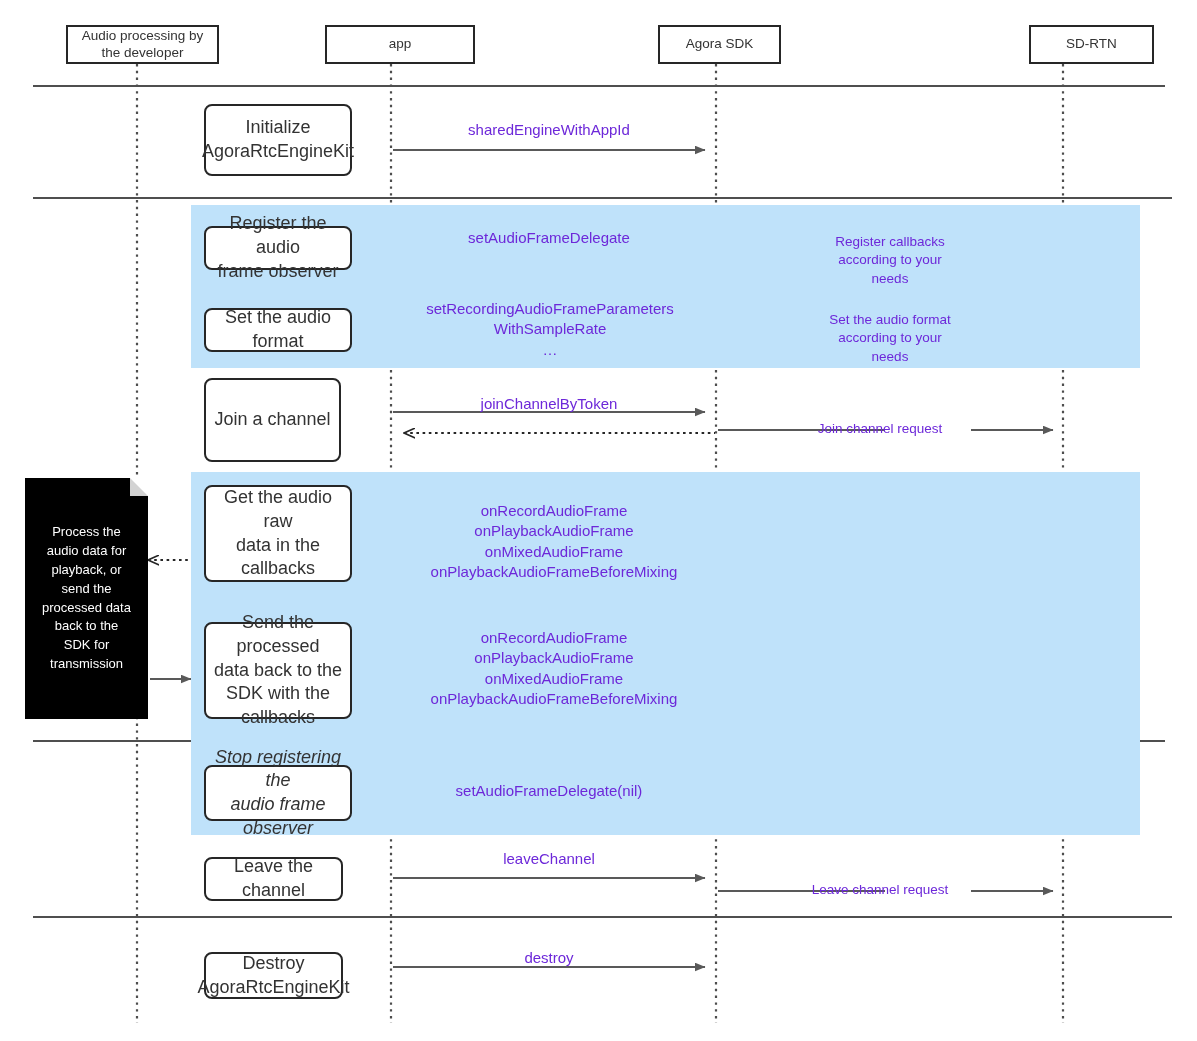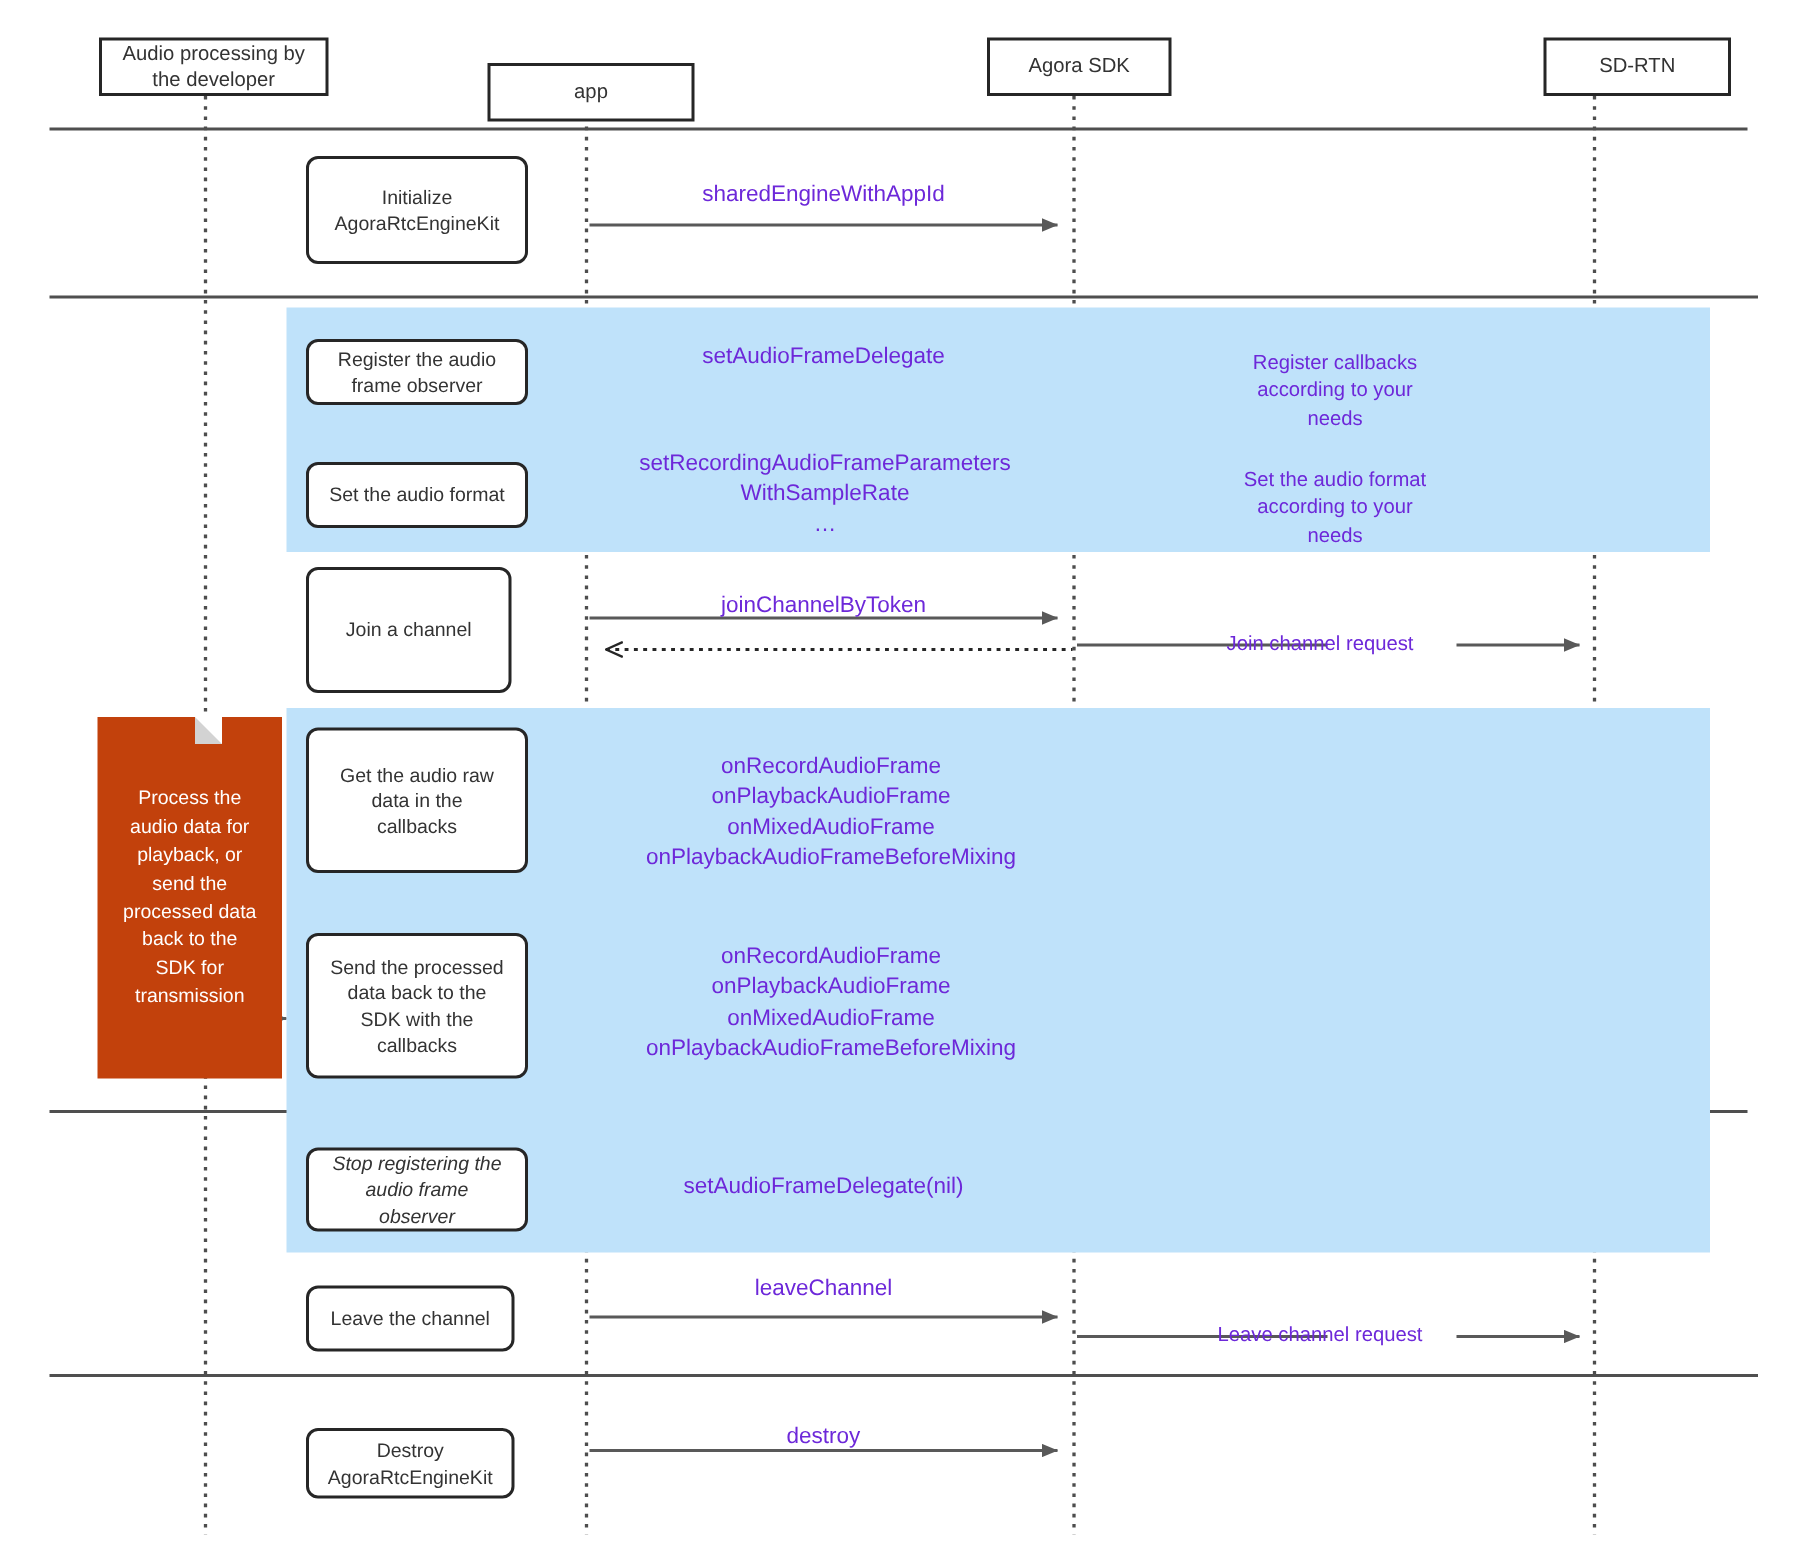--- a/index.html
+++ b/index.html
@@ -43,52 +43,51 @@
   .step-box {
     position: absolute;
     box-sizing: border-box;
     border: 2px solid #262626;
     border-radius: 8px;
     background: #ffffff;
     display: flex;
     align-items: center;
     justify-content: center;
     text-align: center;
-    font-size: 13px;
+    font-size: 18px;
     color: #333333;
     line-height: 1.32;
     padding: 2px 6px;
     z-index: 6;
   }
   .msg-label {
     position: absolute;
     text-align: center;
     font-size: 15px;
     color: #6d28d9;
     line-height: 1.36;
     z-index: 6;
     white-space: pre-line;
   }
   .msg-label.small {
     font-size: 13.5px;
   }
   .note {
     position: absolute;
     box-sizing: border-box;
-    background: #c2410c;
+    background: #000000;
     color: #ffffff;
     font-size: 13px;
     line-height: 1.45;
     text-align: center;
     display: flex;
     align-items: center;
     justify-content: center;
     padding: 6px 10px;
     z-index: 4;
-    margin-left: 40px;
   }
   .note-fold {
     position: absolute;
     width: 0;
     height: 0;
     border-left: 18px solid #d3d3d3;
     border-top: 18px solid #ffffff;
     z-index: 5;
   }
   .band {
@@ -151,21 +150,21 @@
 
     <g stroke="#262626" stroke-width="2" stroke-dasharray="2.6 3.6" fill="none">
       <line x1="404" y1="433" x2="715" y2="433" marker-start="url(#arrowOpen)"></line>
       <line x1="404" y1="492" x2="715" y2="492" marker-start="url(#arrowOpen)"></line>
       <line x1="148" y1="560" x2="190" y2="560" marker-start="url(#arrowOpen)"></line>
     </g>
   </svg>
 
   <div class="actor-box" style="left:66px; top:25px; width:153px; height:39px; white-space:pre-line;">Audio processing by
 the developer</div>
-  <div class="actor-box" style="left:325px; top:42px; width:138px; height:39px;">app</div>
+  <div class="actor-box" style="left:325px; top:25px; width:150px; height:39px;">app</div>
   <div class="actor-box" style="left:658px; top:25px; width:123px; height:39px;">Agora SDK</div>
   <div class="actor-box" style="left:1001px; top:25px; width:125px; height:39px;margin-left:28px;">SD-RTN</div>
 
   <div class="note" style="left:25px; top:478px; width:123px; height:241px; white-space:pre-line;">Process the
 audio data for
 playback, or
 send the
 processed data
 back to the
 SDK for

